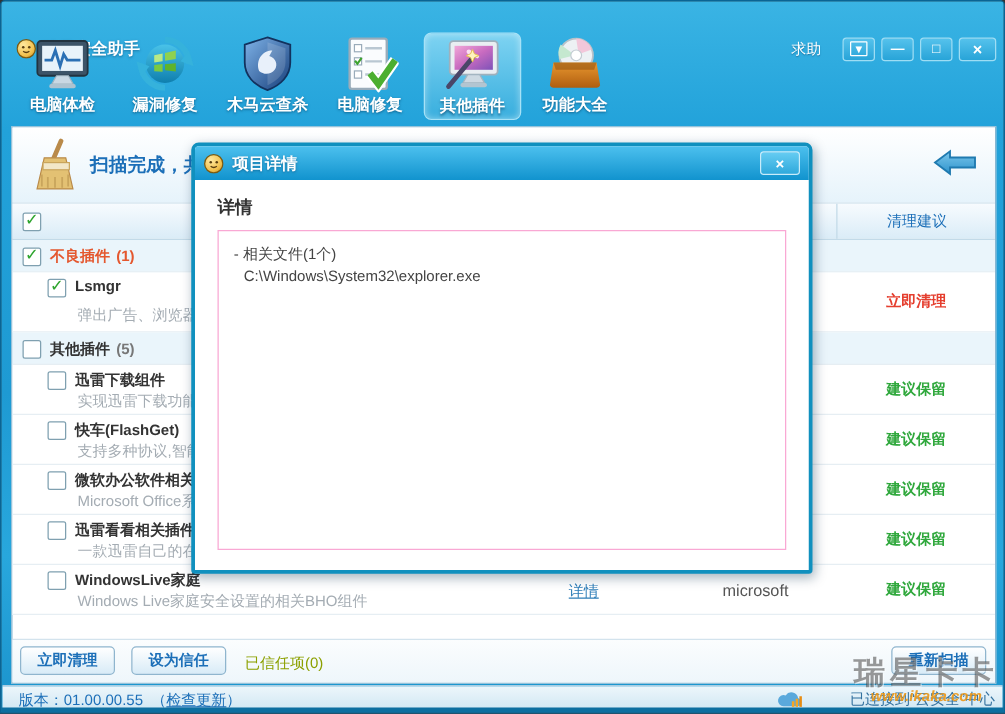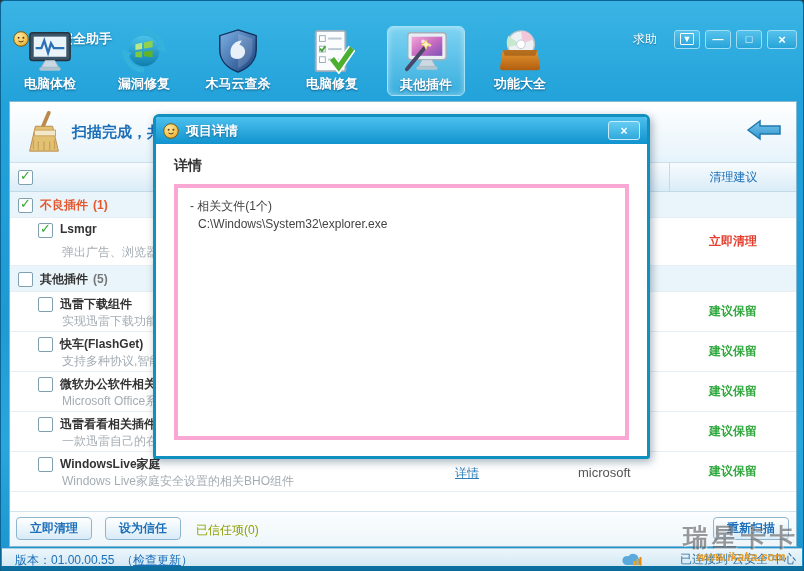--- a/index.html
+++ b/index.html
@@ -15,21 +15,21 @@
   .app-icon{width:16px;height:16px;margin:0 5px 0 6px;flex:0 0 auto;}
   .app-title{color:#fff;font-size:13px;font-weight:bold;text-shadow:0 1px 2px rgba(0,60,100,.55);}
   .help{margin-left:auto;color:#fff;font-size:12px;margin-right:12px;cursor:pointer;text-shadow:0 1px 1px rgba(0,60,100,.5);}
   .wbtn{width:24px;height:17px;margin-left:5px;border:1px solid #9eddf4;border-radius:3px;
     background:linear-gradient(180deg,#55c2ec,#28a4d8);color:#fff;font-size:11px;font-weight:bold;
     display:flex;align-items:center;justify-content:center;cursor:pointer;line-height:1;}
   .wbtn.close{width:28px;font-size:13px;}
   .wbtn .boxed{font-size:9px;border:1px solid #fff;border-radius:1px;padding:0 2px;line-height:10px;}
 
   
-  .toolbar{position:absolute;left:10px;top:25px;height:72px;display:flex;gap:12px;}
+  .toolbar{position:absolute;left:10px;top:25px;height:72px;display:flex;}
   .tb-item{width:78px;height:70px;margin-right:4px;display:flex;flex-direction:column;align-items:center;
     justify-content:flex-start;border-radius:6px;cursor:pointer;padding-top:2px;box-sizing:border-box;}
   .tb-item.selected{background:linear-gradient(180deg,#7ed3f2,#38aede);border:1px solid #a6e2f7;
     box-shadow:inset 0 0 6px rgba(255,255,255,.45);}
   .tb-icon{width:46px;height:46px;}
   .tb-label{color:#fff;font-size:13px;font-weight:bold;margin-top:1px;white-space:nowrap;
     text-shadow:0 1px 2px rgba(0,50,85,.6);}
 
   
   .panel{position:absolute;left:8px;top:100px;width:788px;height:446px;background:#fff;
@@ -89,21 +89,21 @@
     border:3px solid #1090be;border-radius:6px 6px 3px 3px;box-shadow:2px 3px 9px rgba(0,40,70,.35);box-sizing:border-box;}
   .dlg-title{height:27px;display:flex;align-items:center;padding:0 7px;
     background:linear-gradient(180deg,#4cc0ee,#1193ce);border-radius:3px 3px 0 0;}
   .dlg-icon{width:16px;height:16px;flex:0 0 auto;}
   .dlg-title-text{color:#fff;font-size:13px;font-weight:bold;margin-left:7px;text-shadow:0 1px 2px rgba(0,60,100,.5);}
   .dlg-close{margin-left:auto;width:30px;height:17px;border:1px solid #c8ecfa;border-radius:3px;
     background:linear-gradient(180deg,#66ccf2,#2fa9dc);color:#fff;font-size:12px;font-weight:bold;
     display:flex;align-items:center;justify-content:center;cursor:pointer;line-height:1;}
   .dlg-body{padding:13px 18px 0 18px;}
   .dlg-label{font-size:14px;font-weight:bold;color:#333;margin-bottom:9px;}
-  .dlg-box{border:4px solid #f9a8d4;height:256px;padding:9px 12px;box-sizing:border-box;
+  .dlg-box{border:1px solid #f9a8d4;height:256px;padding:9px 12px;box-sizing:border-box;
     font-size:12px;color:#444;line-height:18px;}
   .dlg-line2{padding-left:8px;}
 
   
   .watermark{position:absolute;right:4px;bottom:6px;z-index:60;text-align:center;pointer-events:none;}
   .wm1{font-size:25px;font-weight:bold;letter-spacing:4px;color:rgba(70,70,70,.55);
     text-shadow:1px 1px 0 rgba(255,255,255,.5);white-space:nowrap;}
   .wm2{font-size:12px;font-weight:bold;font-style:italic;color:rgba(235,150,20,.9);margin-top:-4px;}
 </style>
 </head>

